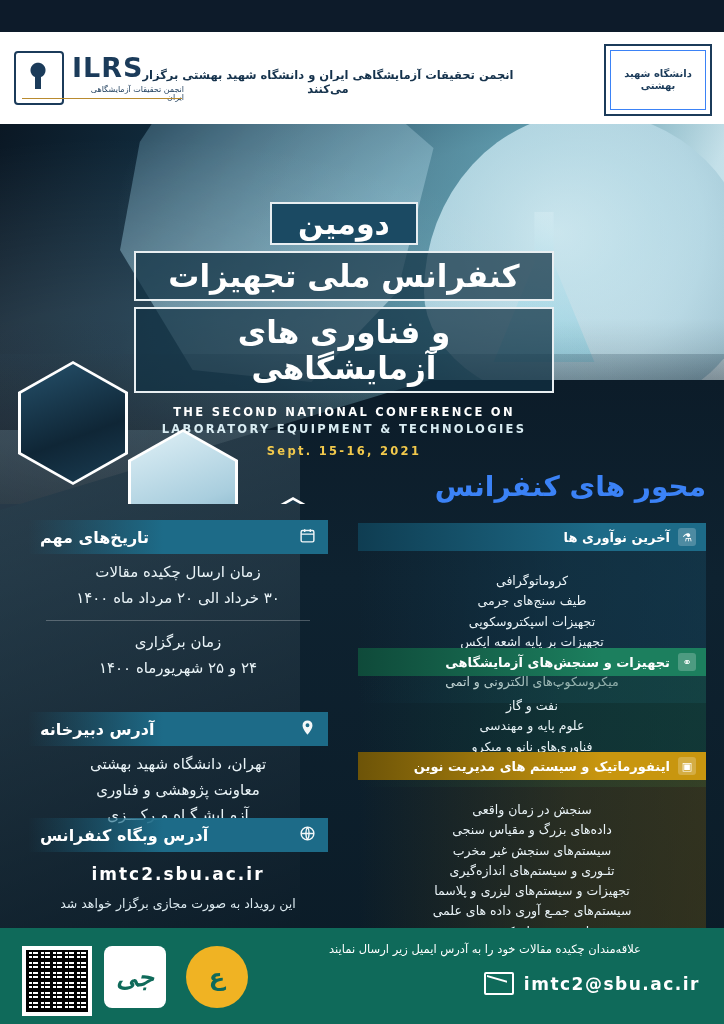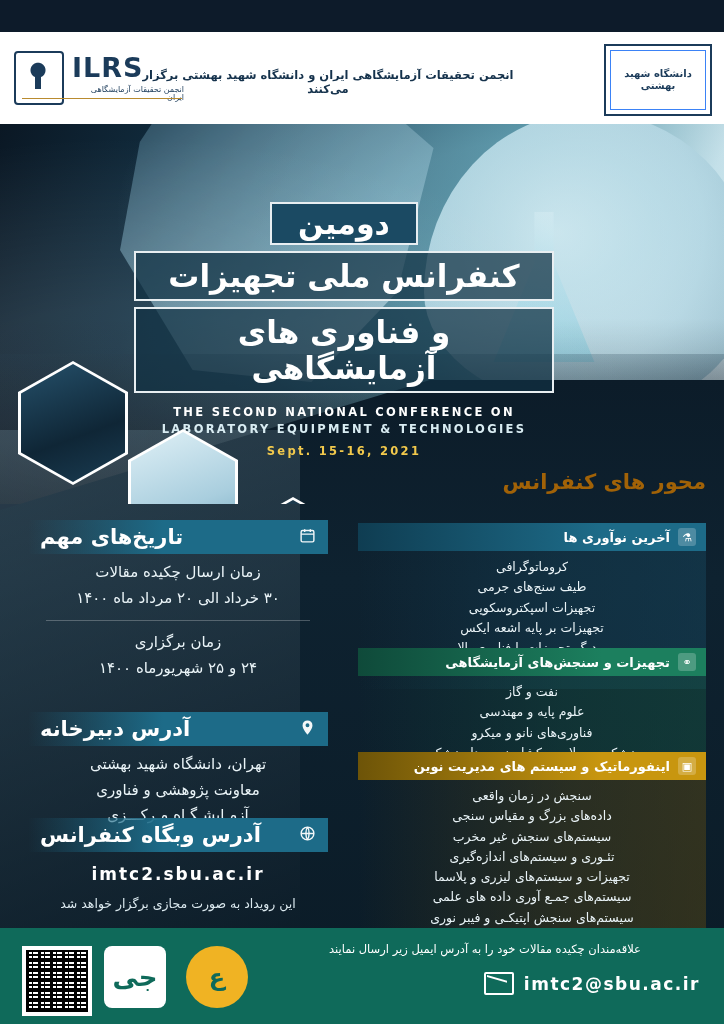--- a/index.html
+++ b/index.html
@@ -127,28 +127,28 @@
   }
   .body-photo{
     position:absolute;left:0;top:430px;width:300px;height:520px;z-index:6;
     background:linear-gradient(160deg,rgba(120,150,165,.35),rgba(12,28,40,.95));
     opacity:.8;
   }
 
   
   .axes-title{
     position:absolute;right:18px;top:470px;z-index:20;
-    font-size:21px;font-weight:bold;color:#a16207;
+    font-size:28px;font-weight:bold;color:#3b82f6;
   }
 
   
   .lcard{position:absolute;left:28px;width:300px;z-index:20;}
   .lcard .bar{
     height:34px;display:flex;align-items:center;justify-content:space-between;
-    padding:0 12px;color:#fff;font-size:21px;font-weight:bold;
+    padding:0 12px;color:#fff;font-size:16px;font-weight:bold;
     background:linear-gradient(90deg,rgba(30,100,130,0) 0%,#1d6b88 45%,#1d6b88 100%);
   }
   .lcard .bar .ic{font-size:15px;opacity:.95;}
   .lcard .body{padding:6px 14px 12px;text-align:center;}
   .lcard .body .row{font-size:15px;color:#eaf4f8;line-height:1.7;}
   .lcard .body .sub{font-size:15px;color:#eaf4f8;line-height:1.7;}
   .divider{height:1px;background:rgba(255,255,255,.25);margin:9px 4px;}
 
   #card-dates{top:520px;}
   #card-secretariat{top:712px;}
@@ -161,21 +161,21 @@
   
   .rcard{position:absolute;right:18px;width:348px;z-index:20;}
   .rcard .bar{
     height:28px;display:flex;align-items:center;justify-content:flex-start;gap:8px;
     padding:0 10px;color:#fff;font-size:13px;font-weight:bold;
   }
   .rcard .bar .ic{
     width:18px;height:18px;border-radius:3px;background:rgba(255,255,255,.22);
     display:flex;align-items:center;justify-content:center;font-size:11px;
   }
-  .rcard ul{list-style:none;margin:0;padding:6px 14px 10px;text-align:center;}
+  .rcard ul{list-style:none;margin:0;padding:20px 14px 10px;text-align:center;}
   .rcard li{font-size:12.5px;color:#e9f3f7;line-height:1.62;}
 
   #topic-1{top:523px;}
   #topic-1 .bar{background:linear-gradient(90deg,#0f3d52 0%,#1d6b88 70%,#1d6b88 100%);}
   #topic-1 .panel{background:linear-gradient(90deg,rgba(20,60,80,0) 0%,rgba(22,66,88,.45) 60%,rgba(22,66,88,.55) 100%);}
 
   #topic-2{top:648px;}
   #topic-2 .bar{background:linear-gradient(90deg,#0f4a3a 0%,#1c7f5e 70%,#1c7f5e 100%);}
   #topic-2 .panel{background:linear-gradient(90deg,rgba(20,70,60,0) 0%,rgba(22,80,65,.4) 60%,rgba(22,80,65,.5) 100%);}
 
@@ -209,21 +209,21 @@
     background-image:
       linear-gradient(90deg,#000 25%,transparent 0 50%,#000 0 62%,transparent 0),
       linear-gradient(0deg,#000 18%,transparent 0 40%,#000 0 58%,transparent 0 78%,#000 0);
     background-size:12px 12px,10px 10px;
     border:4px solid #fff;
   }
   .flogo{
     position:absolute;top:18px;width:62px;height:62px;border-radius:8px;
     display:flex;align-items:center;justify-content:center;font-weight:bold;
   }
-  .flogo-a{left:104px;background:#ffffff;color:#0f6a5a;font-size:26px;}
+  .flogo-a{left:104px;background:#ffffff;color:#0f6a5a;font-size:26px;font-style:italic;}
   .flogo-b{left:186px;background:#f0b323;color:#0f6a5a;font-size:24px;border-radius:50%;}
 </style>
 </head>
 <body>
 
 <div class="poster">
 
   <div class="hero">
     <div class="chem">H₃C&nbsp;&nbsp;&nbsp;O&nbsp;&nbsp;&nbsp;N&nbsp;&nbsp;OH</div>
     <div class="micro"></div>

